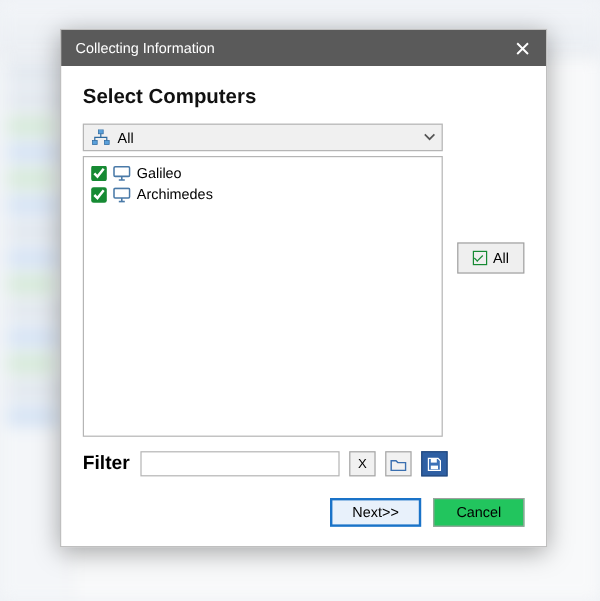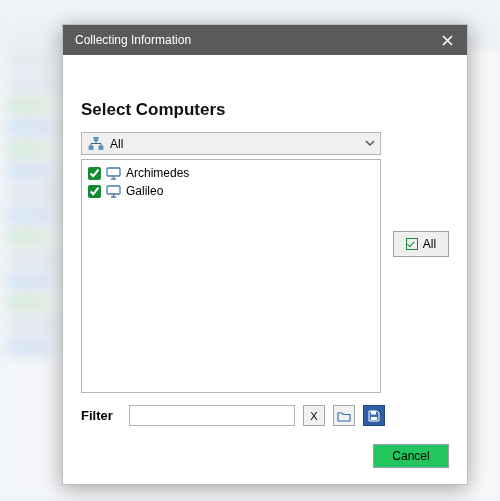--- a/index.html
+++ b/index.html
@@ -21,21 +21,21 @@
     background: linear-gradient(#f5f7fa,#e9edf2); border-bottom:1px solid #ccc;}
   .blur-side { position:absolute; top:48px; left:0; width:60px; bottom:0;
     background:#f7f9fb; border-right:1px solid #ddd;}
   .blur-stripe { height:18px; margin:4px 6px; border-radius:3px; background:#dfe6ee;}
   .blur-stripe.g { background:#cfe8d2; width:40px;}
   .blur-stripe.b { background:#cfe0f5; width:44px;}
   .blur-main { position:absolute; top:48px; left:60px; right:0; bottom:0; background:#fdfdfd;}
 
   .dialog {
     position: absolute;
-    left: 62px; top: 24px;
+    left: 50px; top: 24px;
     width: 406px;
     background: #ffffff;
     border: 1px solid #bfbfbf;
     box-shadow: 0 4px 20px rgba(0,0,0,0.35);
   }
   .titlebar {
     height: 30px;
     background: #5a5a5a;
     color: #fff;
     display: flex;
@@ -46,21 +46,20 @@
   .titlebar .title { flex: 1; }
   .titlebar .close {
     width: 24px; height: 24px;
     display:flex; align-items:center; justify-content:center;
     cursor: pointer;
   }
   .titlebar .close svg { width:11px; height:11px; stroke:#fff; stroke-width:1.6; }
 
   .content {
     padding: 14px 18px 16px 18px;
-    margin-top: 29px;
   }
   .heading {
     font-size: 17px;
     font-weight: 700;
     color: #111;
     margin: 2px 0 12px 0;
   }
 
   .dropdown {
     position: relative;
@@ -121,21 +120,21 @@
     padding: 0 8px;
   }
   .chk-mark { width:12px;height:12px;border:1px solid #168a33;display:flex;align-items:center;justify-content:center;}
   .chk-mark.filled::after{content:"";width:6px;height:3px;border-left:1.8px solid #168a33;border-bottom:1.8px solid #168a33;transform:rotate(-45deg) translate(0px,-1px);}
   .chk-box-empty{width:12px;height:12px;border:1px solid #555;}
 
   .filter-row {
     margin-top: 12px;
     display:flex; align-items:center; gap:8px;
   }
-  .filter-label { font-weight:700; font-size:13px; width:40px; }
+  .filter-label { font-weight:700; font-size:16px; width:40px; }
   .filter-input {
     flex: 0 0 166px;
     height: 21px;
     border:1px solid #b5b5b5;
     padding: 0 4px;
     font-size:12px;
   }
   .icon-btn {
     width:22px; height:21px;
     border:1px solid #a5a5a5;
@@ -221,31 +220,31 @@
     <div class="layout-row">
       <div class="listbox">
         <div class="item">
           <input type="checkbox" checked="" style="">
           <span class="comp-icon">
             <svg viewBox="0 0 15 13">
                 <rect x="1" y="1" width="13" height="8" rx="1" fill="none" stroke="#4a7aa8" stroke-width="1.3"></rect>
                 <path d="M5 12 H10 M7.5 9 V12" stroke="#4a7aa8" stroke-width="1.3"></path>
               </svg>
           </span>
-          <span>Archimedes</span>
+          <span>Galileo</span>
         </div>
         <div class="item">
           <input type="checkbox" checked="" style="">
           <span class="comp-icon">
             <svg viewBox="0 0 15 13">
                 <rect x="1" y="1" width="13" height="8" rx="1" fill="none" stroke="#4a7aa8" stroke-width="1.3"></rect>
                 <path d="M5 12 H10 M7.5 9 V12" stroke="#4a7aa8" stroke-width="1.3"></path>
               </svg>
           </span>
-          <span>Galileo</span>
+          <span>Archimedes</span>
         </div>
       </div>
 
       <div class="side-buttons">
         <div class="btn">
           <span class="chk-mark filled"></span>
           <span>All</span>
         </div>
       </div>
     </div>
@@ -264,19 +263,22 @@
       <div class="icon-btn" style="background:#2e5fa3;border-color:#23497e;">
         <svg viewBox="0 0 14 14">
           <path d="M2 2 H10 L12 4 V12 H2 Z" fill="#3d72b8" stroke="#fff" stroke-width="1"></path>
           <rect x="4" y="2" width="5" height="3.5" fill="#fff"></rect>
           <rect x="4" y="8" width="6" height="3" fill="#fff"></rect>
         </svg>
       </div>
     </div>
 
     <div class="footer">
+      <div class="ft-btn primary">
+        <span>Next&gt;&gt;</span>
+      </div>
       <div class="ft-btn">
         <span>Cancel</span>
       </div>
     </div>
 
   </div>
 </div>
 
 </body></html>

